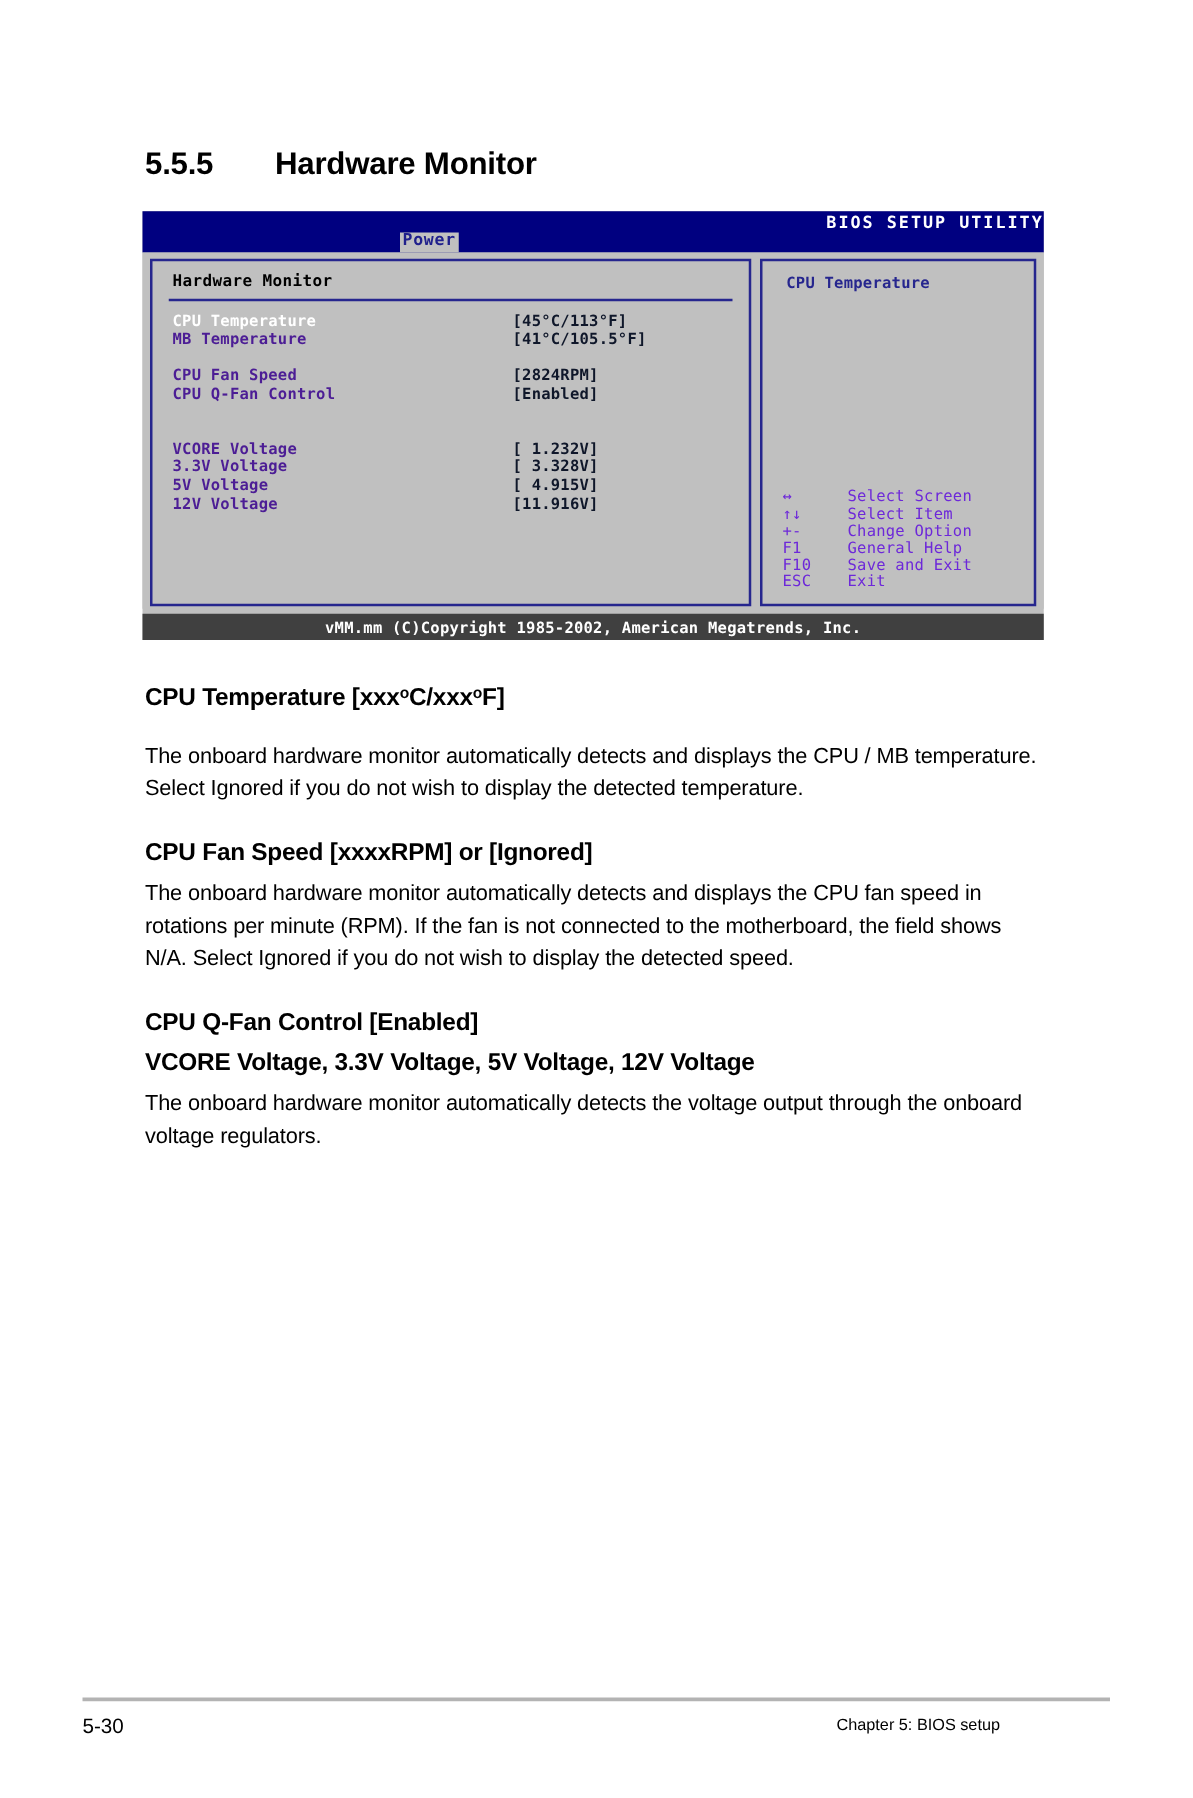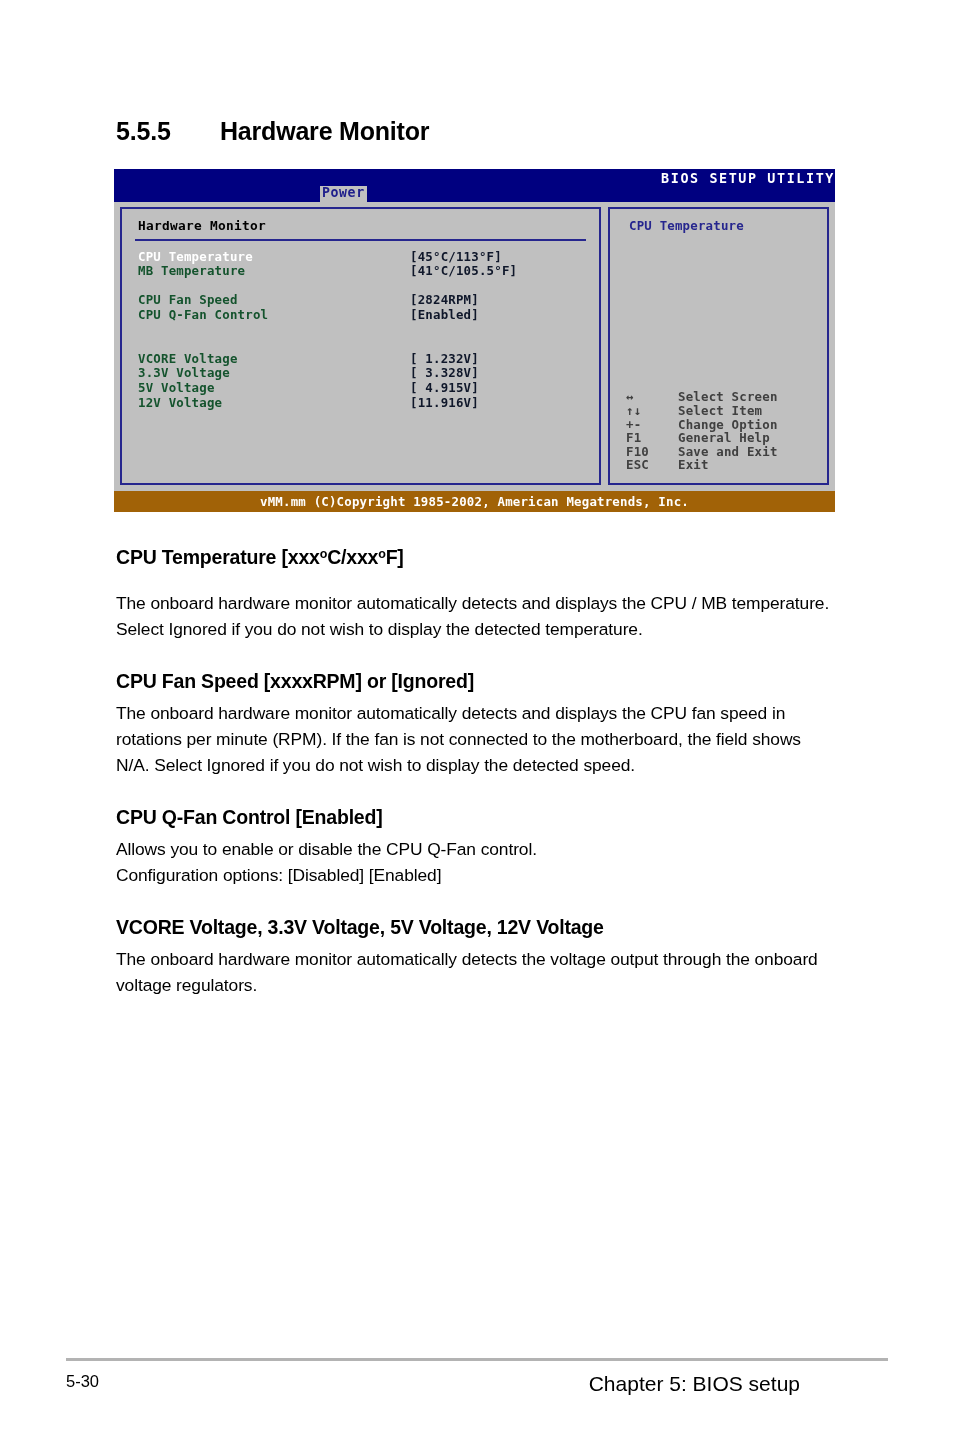--- a/index.html
+++ b/index.html
@@ -121,21 +121,21 @@
   }
   .row {
     position: relative;
     height: 14.6px;
     white-space: pre;
     padding-left: 3px;
   }
   .row .label {
     display: inline-block;
     width: 272px;
-    color: #14532d;
+    color: #4c1d95;
     font-weight: bold;
     letter-spacing: 0.2px;
   }
   .row.selected .label {
     color: #ffffff;
   }
   .row .value {
     color: #0f172a;
     font-weight: bold;
     letter-spacing: 0.2px;
@@ -146,40 +146,40 @@
   .help-title {
     color: #26268e;
     font-weight: bold;
     letter-spacing: 0.2px;
     padding-left: 6px;
   }
   .legend {
     position: absolute;
     left: 16px;
     bottom: 11px;
-    color: #404040;
-    font-weight: bold;
+    color: #6d28d9;
+    font-weight: normal;
     letter-spacing: 0.2px;
   }
   .legend-row {
     height: 13.6px;
     white-space: pre;
     line-height: 13.6px;
   }
   .legend-row .k {
     display: inline-block;
     width: 52px;
   }
   .bios-footer {
     position: absolute;
     left: 0;
     bottom: 0;
     width: 721px;
     height: 21px;
-    background: #a16207;
+    background: #404040;
     color: #ffffff;
     font-weight: bold;
     font-size: 12.4px;
     letter-spacing: 0.2px;
     text-align: center;
     line-height: 21px;
   }
 
   
   .prose {
@@ -222,21 +222,21 @@
   .footer-left {
     position: absolute;
     left: 66px;
     top: 1372px;
     font-size: 16.5px;
   }
   .footer-right {
     position: absolute;
     right: 66px;
     top: 1372px;
-    font-size: 21px;
+    font-size: 13px;
   }
 </style>
 </head>
 <body>
 
 <div class="page">
 
   <div class="section-heading">
     <span class="num">5.5.5</span><span>Hardware Monitor</span>
   </div>
@@ -286,21 +286,20 @@
 
     <div class="bios-footer">vMM.mm (C)Copyright 1985-2002, American Megatrends, Inc.</div>
   </div>
 
   <div class="prose" id="prose">
       <div class="h-item tight" style="margin-bottom: 20px;">CPU Temperature [xxx<sup>o</sup>C/xxx<sup>o</sup>F]</div>
       <div class="p-item">The onboard hardware monitor automatically detects and displays the CPU / MB temperature. Select Ignored if you do not wish to display the detected temperature.</div>
       <div class="h-item">CPU Fan Speed [xxxxRPM] or [Ignored]</div>
       <div class="p-item">The onboard hardware monitor automatically detects and displays the CPU fan speed in rotations per minute (RPM). If the fan is not connected to the motherboard, the field shows N/A. Select Ignored if you do not wish to display the detected speed.</div>
       <div class="h-item">CPU Q-Fan Control [Enabled]</div>
-      <div class="p-item">Allows you to enable or disable the CPU Q-Fan control.<br>Configuration options: [Disabled] [Enabled]</div>
       <div class="h-item">VCORE Voltage, 3.3V Voltage, 5V Voltage, 12V Voltage</div>
       <div class="p-item">The onboard hardware monitor automatically detects the voltage output through the onboard voltage regulators.</div>
     </div>
 
   <div class="footer-rule"></div>
   <div class="footer-left">5-30</div>
   <div class="footer-right">Chapter 5: BIOS setup</div>
 
 </div>
 

